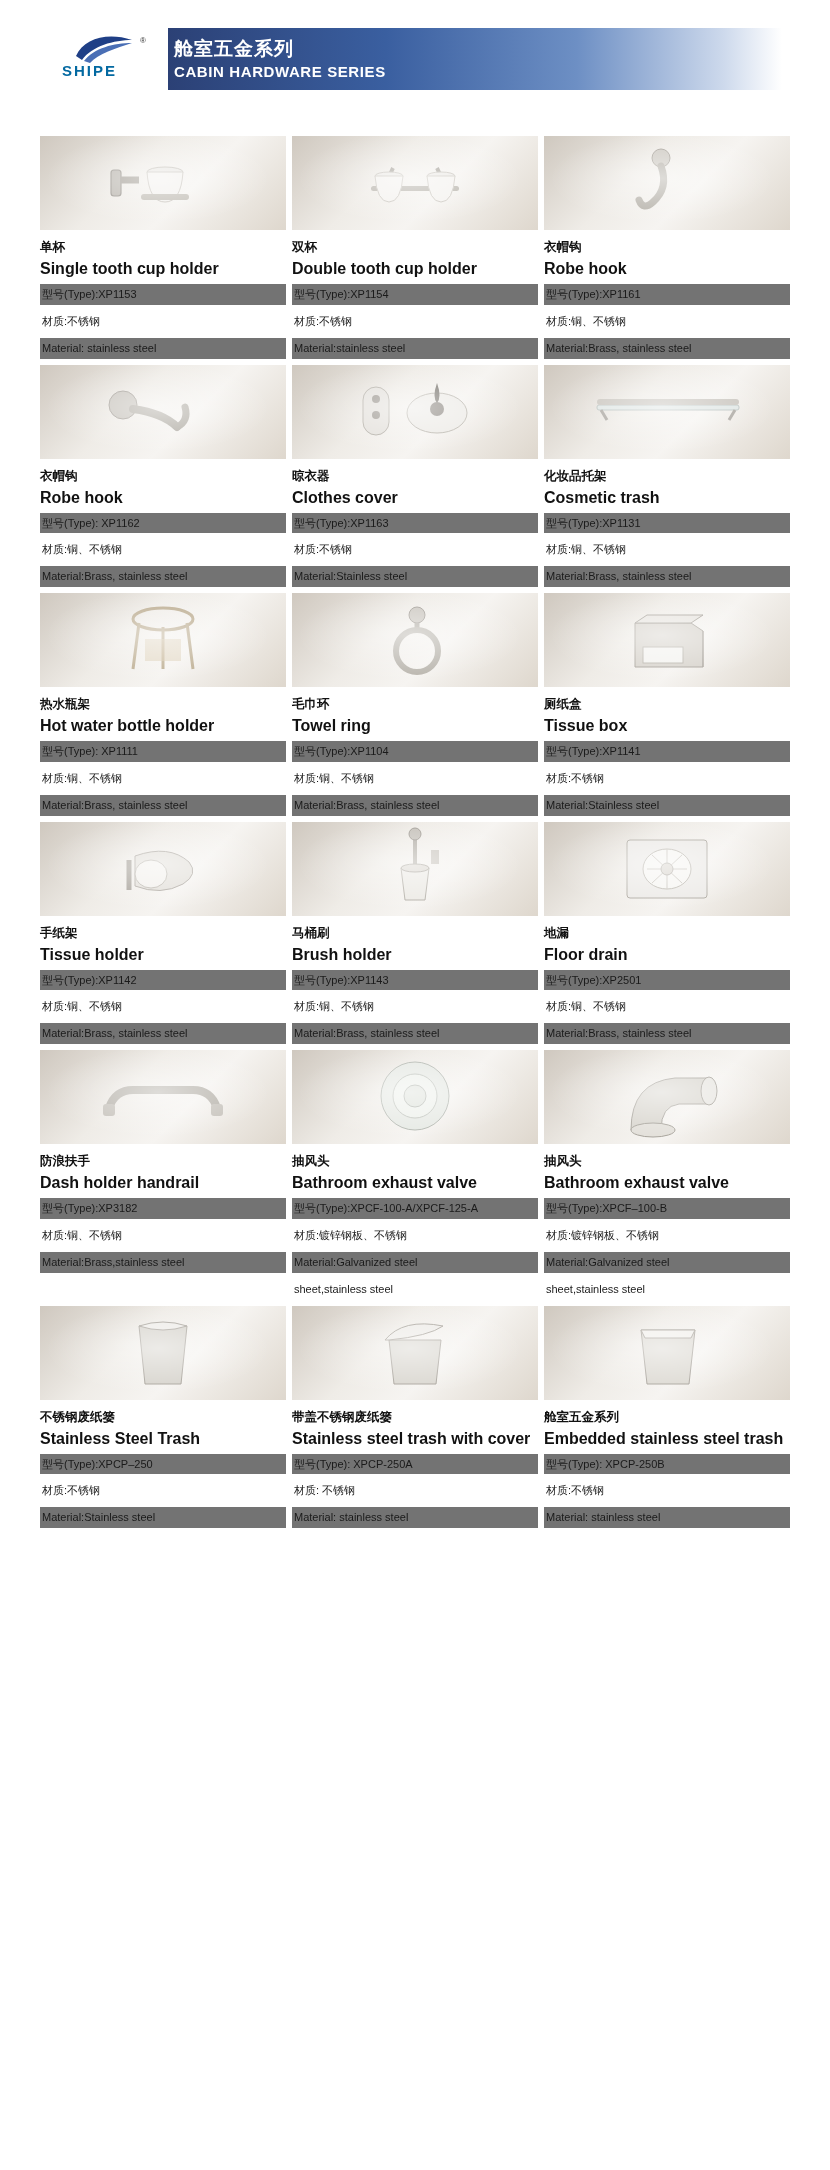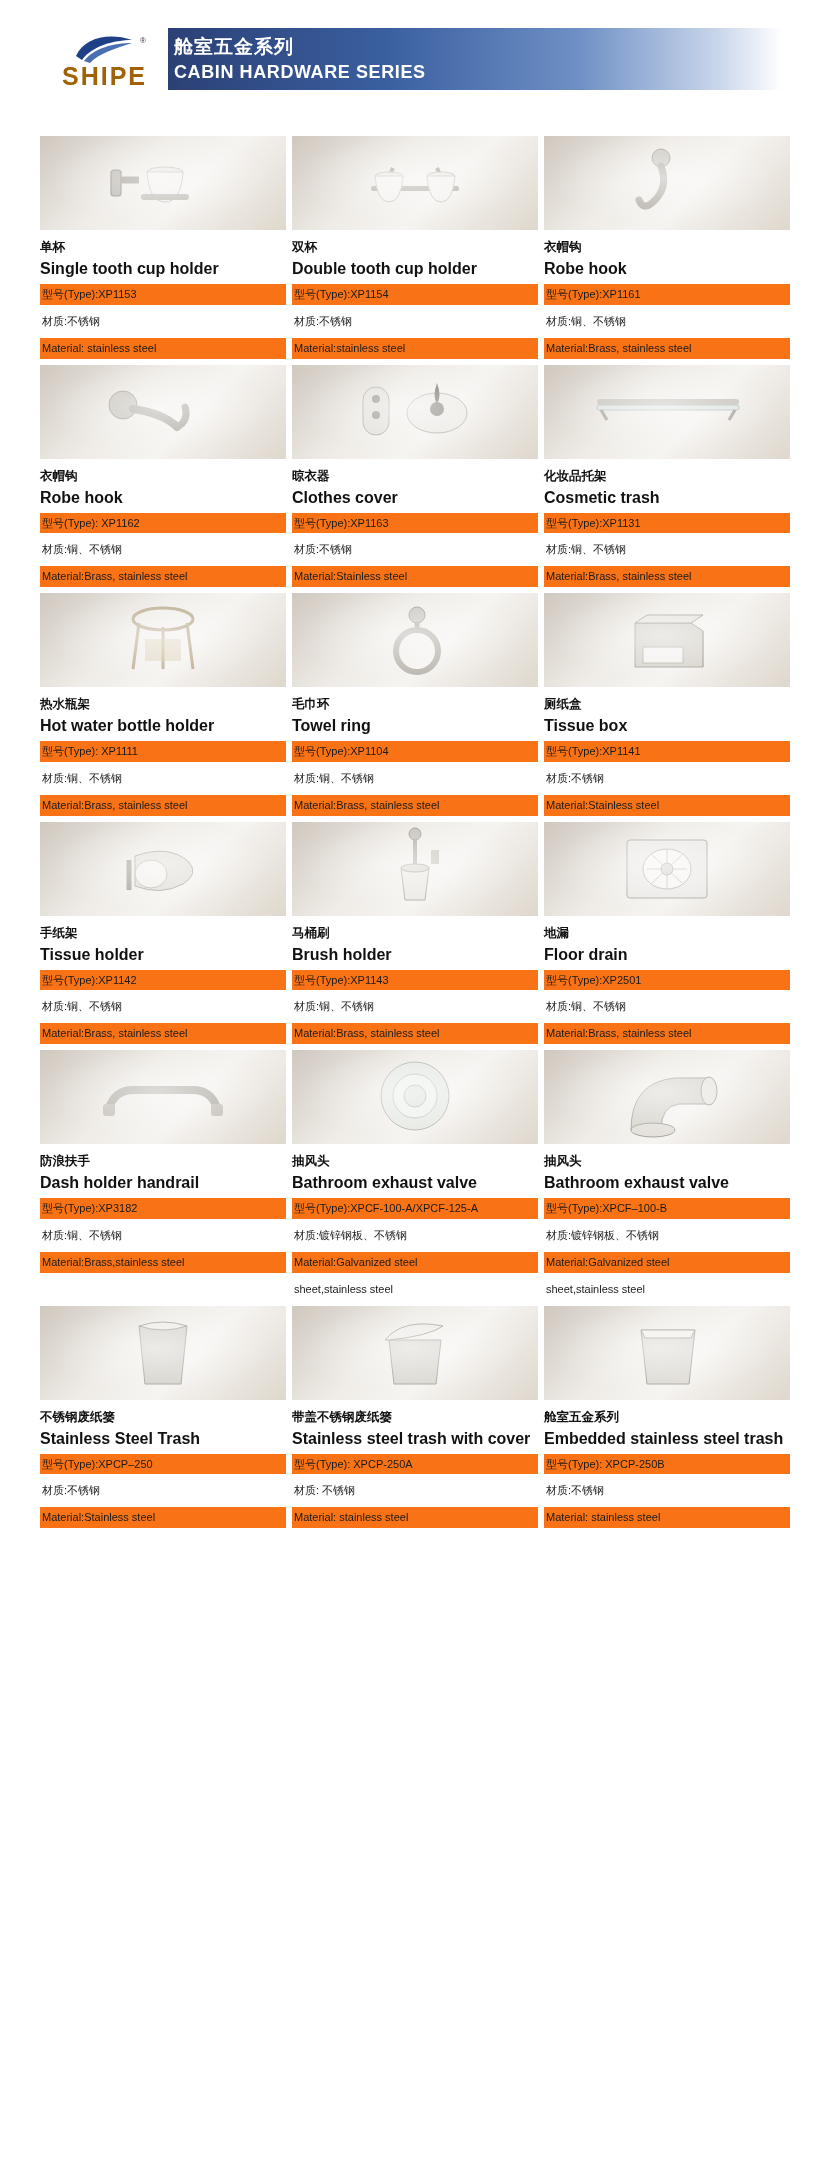--- a/index.html
+++ b/index.html
@@ -41,24 +41,24 @@
     left: 26px;
     top: 6px;
     width: 62px;
     height: 30px;
   }
   .logo-swoosh svg { display: block; }
   .logo-text {
     position: absolute;
     left: 14px;
     top: 34px;
-    font-size: 25px;
+    font-size: 15px;
     font-weight: bold;
     letter-spacing: 2px;
-    color: #a16207;
+    color: #0369a1;
     font-family: "Liberation Sans", sans-serif;
   }
   .logo-reg {
     position: absolute;
     left: 92px;
     top: 8px;
     font-size: 8px;
     color: #333;
   }
   .header-titles {
@@ -66,21 +66,21 @@
     color: #ffffff;
     line-height: 1.25;
   }
   .header-cn {
     font-size: 19px;
     font-weight: bold;
     letter-spacing: 1px;
     margin-bottom: 2px;
   }
   .header-en {
-    font-size: 18px;
+    font-size: 15px;
     font-weight: bold;
     letter-spacing: 0.6px;
   }
 
   
   .grid {
     margin: 46px 40px 40px 40px;
     display: grid;
     grid-template-columns: repeat(3, 1fr);
     column-gap: 14px;
@@ -120,21 +120,21 @@
     color: #111;
   }
   .spec {
     font-size: 11px;
     margin-top: 6px;
     padding: 3px 3px 3px 2px;
     color: #1a1a1a;
     line-height: 1.35;
   }
   .spec.alt {
-    background: #f97316;
+    background: #737373;
   }
   .spec.plain {
     background: transparent;
   }
 </style>
 </head>
 <body>
 
 <div class="page">
 

